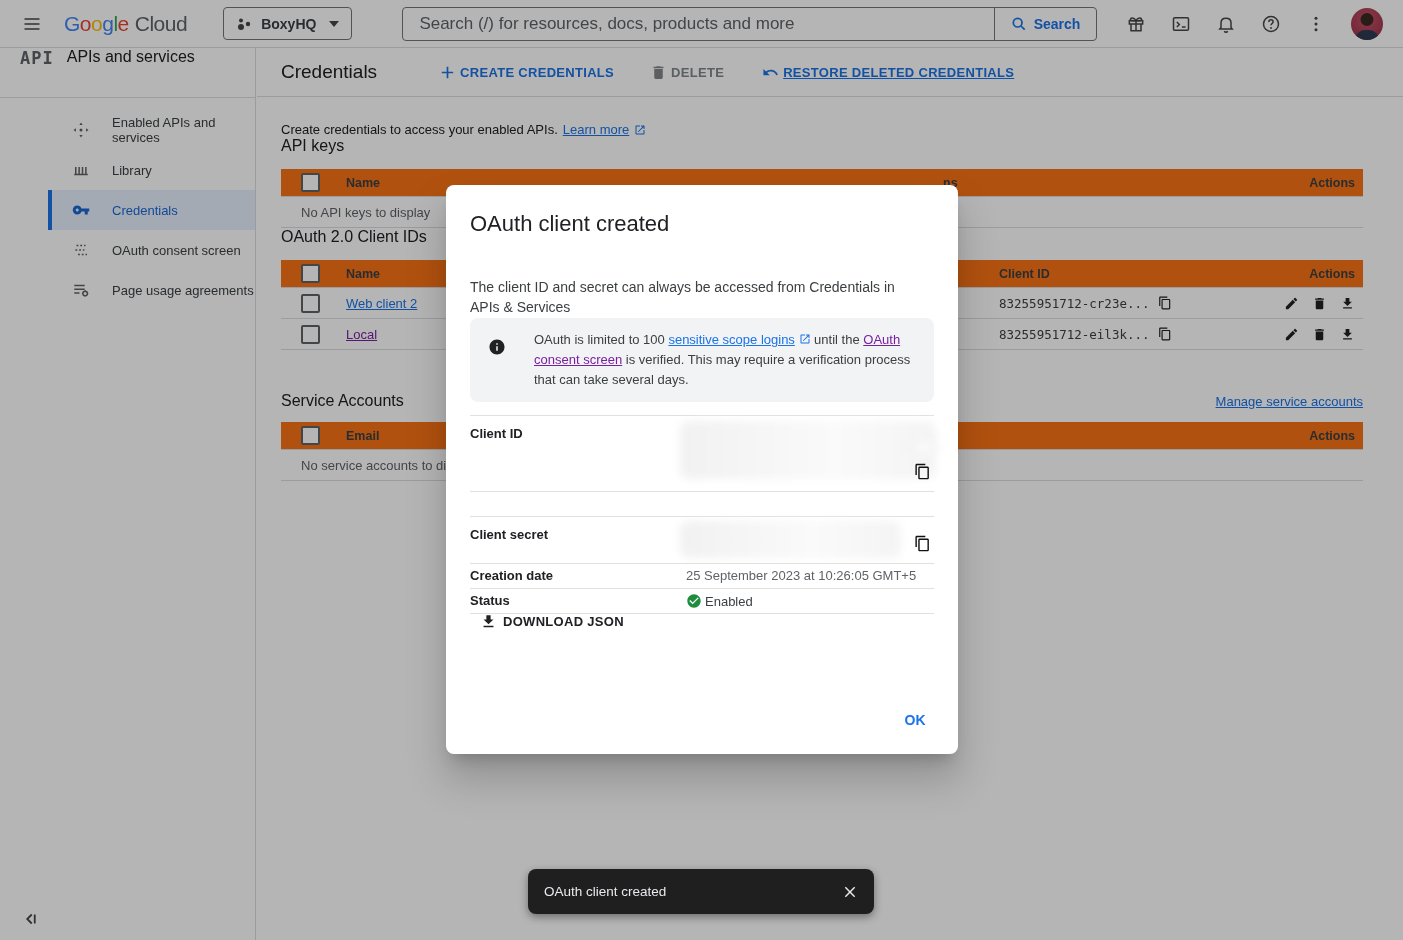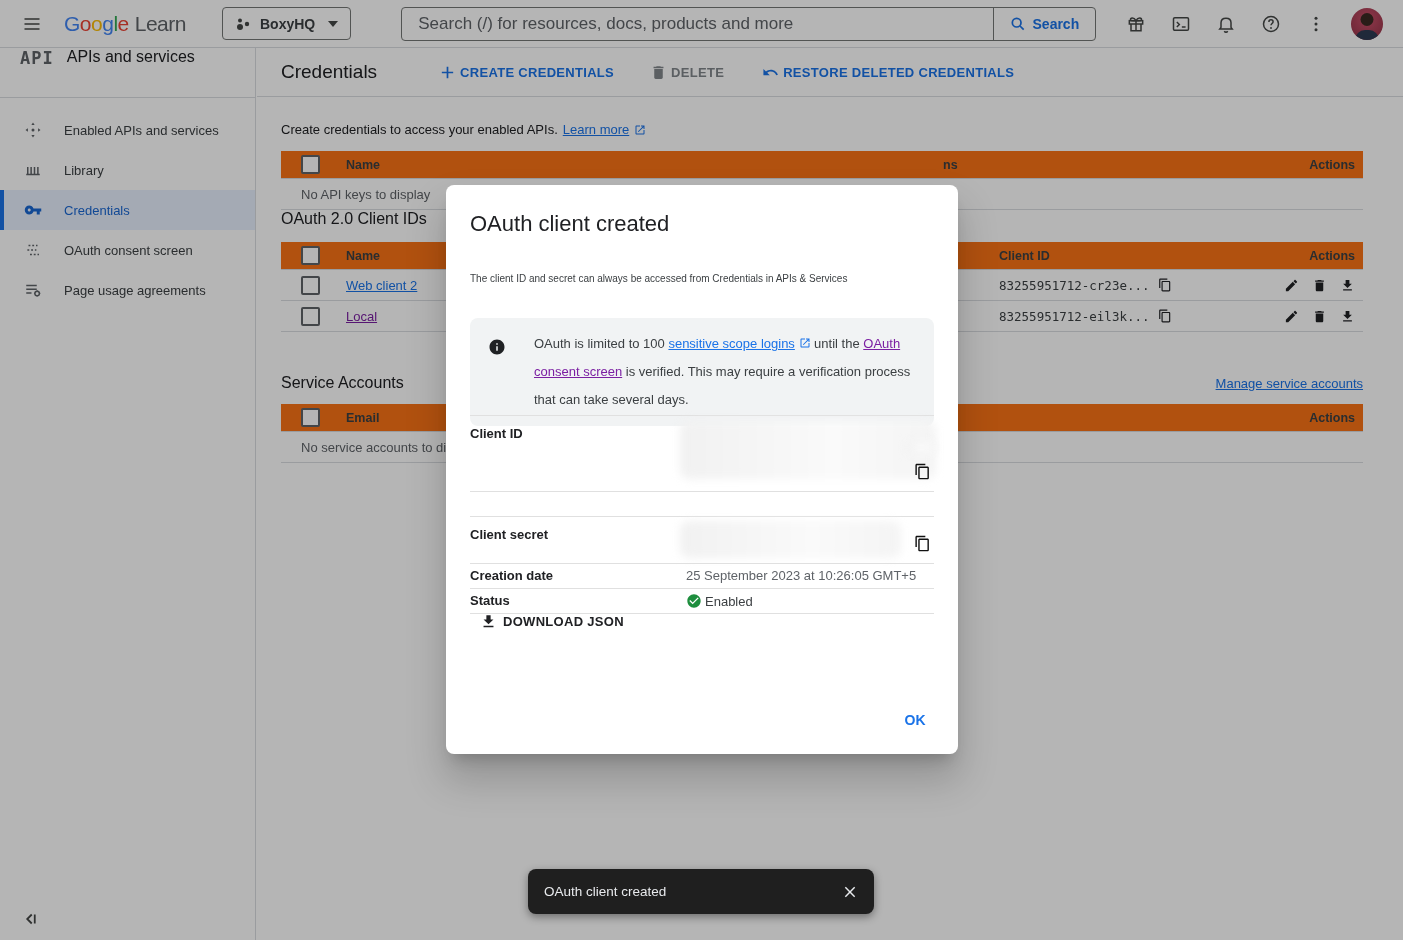--- a/index.html
+++ b/index.html
@@ -34,42 +34,42 @@
                 width:13px;height:13px;border-radius:50%;background:#3b2a22;}
   .avatar .body{position:absolute;left:50%;bottom:-3px;transform:translateX(-50%);
                 width:24px;height:13px;border-radius:10px 10px 0 0;background:#2e3b52;}
 
   
   .sidebar{position:absolute;top:48px;left:0;width:256px;bottom:0;background:#fff;
            border-right:1px solid #dadce0;box-sizing:border-box;}
   .sb-head{height:49px;display:flex;align-items:flex-start;border-bottom:1px solid #dadce0;padding-left:20px;}
   .sb-logo{font-family:"DejaVu Sans Mono",monospace;font-weight:bold;font-size:17px;color:#5f6368;letter-spacing:1px;}
   .sb-title{font-size:16px;color:#202124;margin-left:13px;}
-  .nav{padding-top:12px;}
+  .nav{padding-top:12px;padding-left:48px;}
   .nav-item{height:40px;display:flex;align-items:center;padding-left:24px;cursor:pointer;position:relative;}
   .nav-item .nic{width:18px;height:18px;color:#5f6368;flex:none;}
   .nav-item .nlabel{margin-left:22px;font-size:13px;color:#3c4043;}
   .nav-item.selected{background:#e8f0fe;}
   .nav-item.selected::before{content:"";position:absolute;left:0;top:0;bottom:0;width:4px;background:#1a73e8;}
   .nav-item.selected .nic{color:#1967d2;}
   .nav-item.selected .nlabel{color:#1967d2;font-weight:500;}
   .collapse-btn{position:absolute;left:22px;bottom:12px;width:18px;height:18px;color:#444746;cursor:pointer;}
 
   
   .main{position:absolute;top:48px;left:257px;right:0;bottom:0;background:#fff;}
   .page-head{height:49px;display:flex;align-items:center;border-bottom:1px solid #dadce0;
              padding-left:24px;box-sizing:border-box;}
   .page-title{font-size:19px;color:#202124;}
   .tool-btn{display:flex;align-items:center;gap:4px;font-size:13px;font-weight:700;letter-spacing:.3px;
             color:#1a73e8;cursor:pointer;}
   .tool-btn.disabled{color:#80868b;cursor:default;}
   .tool-btn .tic{width:17px;height:17px;}
   .bt-create{margin-left:62px;}
   .bt-delete{margin-left:36px;}
-  .bt-restore{margin-left:38px;}
+  .bt-restore{margin-left:38px;text-decoration:underline;}
   .content{padding:0 40px 0 24px;}
   .intro{margin-top:25px;font-size:13px;color:#202124;display:flex;align-items:center;gap:5px;}
   a.blue-link{color:#1a73e8;text-decoration:underline;cursor:pointer;}
   a.purple-link{color:#7b1fa2;text-decoration:underline;cursor:pointer;}
   .ext-ic{width:12px;height:12px;color:#1a73e8;}
   h2.section{font-size:16px;font-weight:400;color:#202124;margin:0;}
   .sec-api{margin-top:37px;}
   .sec-oauth{margin-top:42px;}
   .sec-row{margin-top:42px;display:flex;align-items:center;justify-content:space-between;}
   .manage-link{font-size:13px;}
@@ -89,25 +89,25 @@
   .hdr-partial{position:absolute;left:662px;top:0;height:27px;display:flex;align-items:center;}
   .empty-cell{padding-left:20px;color:#5f6368;}
   .act-ic{width:15px;height:15px;color:#202124;cursor:pointer;}
   .copy-sm{width:14px;height:14px;color:#202124;cursor:pointer;flex:none;}
 
   
   .scrim{position:absolute;inset:0;background:rgba(0,0,0,0.29);z-index:40;}
   .dialog{position:absolute;left:446px;top:185px;width:512px;height:569px;background:#fff;border-radius:8px;
           z-index:60;box-shadow:0 11px 15px -7px rgba(0,0,0,.2),0 24px 38px 3px rgba(0,0,0,.18);}
   .dlg-title{position:absolute;left:24px;top:26px;font-size:22px;color:#202124;}
-  .dlg-sub{position:absolute;left:24px;top:84px;width:450px;font-size:10px;line-height:20px;color:#3c4043;}
+  .dlg-sub{position:absolute;left:24px;top:92px;width:450px;font-size:14px;line-height:20px;color:#3c4043;}
   .notice{position:absolute;left:24px;top:133px;width:464px;box-sizing:border-box;background:#f1f3f4;
           border-radius:8px;display:flex;padding:12px 18px;gap:28px;}
   .notice .info-ic{width:18px;height:18px;color:#202124;flex:none;margin-top:8px;}
-  .notice .ntext{font-size:13px;line-height:28px;color:#3c4043;}
+  .notice .ntext{font-size:13px;line-height:20px;color:#3c4043;}
   .fields{position:absolute;left:24px;right:24px;top:230px;}
   .drow{position:relative;border-top:1px solid #e0e0e0;}
   .drow.rid{height:75px;border-bottom:1px solid #e0e0e0;}
   .dgap{height:24px;}
   .drow.rsecret{height:46px;}
   .drow.rsmall{height:24px;}
   .drow.rlast{border-bottom:1px solid #e0e0e0;text-align:right;}
   .dlabel{position:absolute;left:0;top:0;height:24px;line-height:24px;font-size:13px;font-weight:700;color:#202124;}
   .drow.rid .dlabel{top:6px;}
   .drow.rsecret .dlabel{top:6px;}
@@ -144,21 +144,21 @@
     <svg class="hamburger" viewBox="0 0 24 24" fill="none" stroke="currentColor" stroke-width="2">
         <path d="M3 6h18M3 12h18M3 18h18"></path>
       </svg>
     <div class="logo">
       <span class="gl0">G</span>
         <span class="gl1">o</span>
         <span class="gl2">o</span>
         <span class="gl3">g</span>
         <span class="gl4">l</span>
         <span class="gl5">e</span>
-      <span class="cloud">Learn</span>
+      <span class="cloud">Cloud</span>
     </div>
     <div class="projsel">
       <svg width="16" height="16" viewBox="0 0 16 16" fill="#444746">
         <circle cx="5" cy="4.5" r="2"></circle>
           <circle cx="5" cy="11" r="3"></circle>
           <circle cx="12" cy="8" r="2.2"></circle>
       </svg>
       <span class="pname">BoxyHQ</span>
       <span class="caret"></span>
     </div>
@@ -274,20 +274,21 @@
 
     <div class="content">
       <div class="intro">
         <span>Create credentials to access your enabled APIs.</span>
         <a class="blue-link">Learn more</a>
         <svg class="ext-ic" viewBox="0 0 24 24" fill="currentColor">
             <path d="M19 19H5V5h7V3H5c-1.1 0-2 .9-2 2v14c0 1.1.9 2 2 2h14c1.1 0 2-.9 2-2v-7h-2v7zM14 3v2h3.59l-9.83 9.83 1.41 1.41L19 6.41V10h2V3h-7z"></path>
           </svg>
       </div>
 
+      <h2 class="section sec-api">API keys</h2>
       <div class="tbl">
         <div class="thead">
           <div class="c-check">
               <div class="cb"></div>
             </div>
           <div class="c-name">Name</div>
           <span class="hdr-partial">ns</span>
           <div class="hdr-actions">Actions</div>
         </div>
         <div class="trow">

